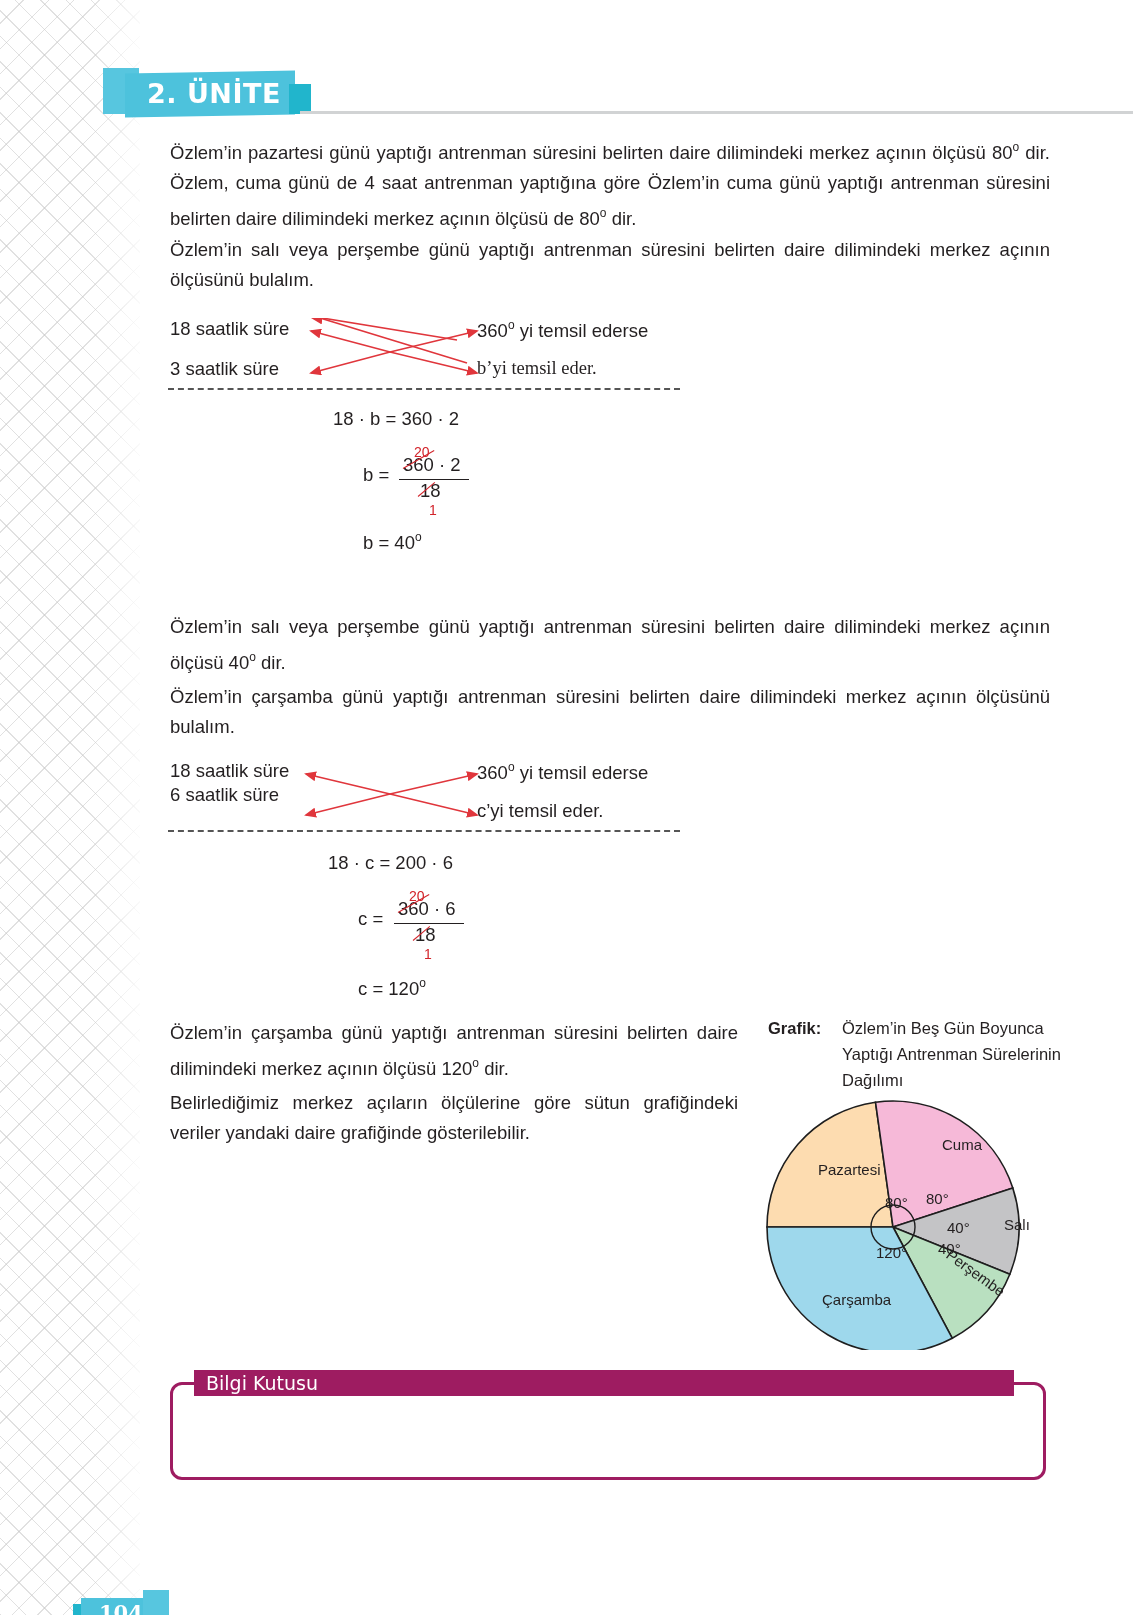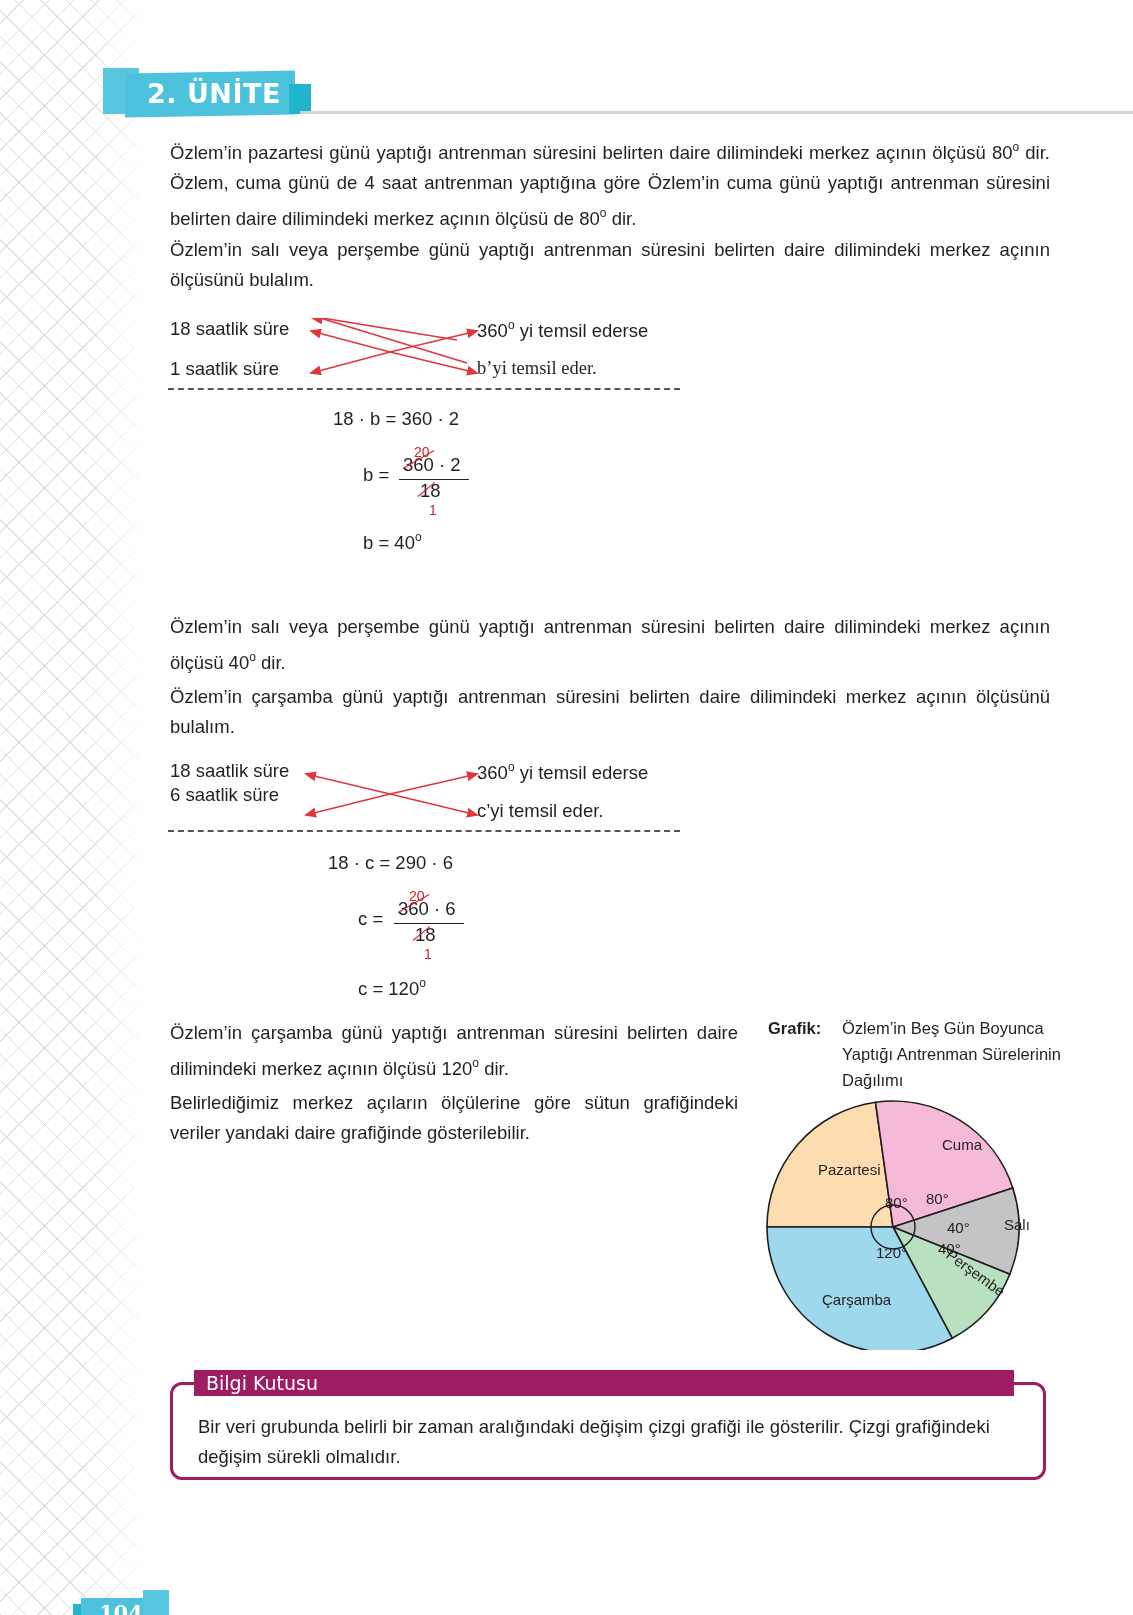--- a/index.html
+++ b/index.html
@@ -78,21 +78,21 @@
     <line x1="180" y1="10" x2="297" y2="45" stroke="none"></line>
   </svg>
   <svg width="510" height="80" style="left:0;top:0;">
     <defs>
       <marker id="arr" markerWidth="9" markerHeight="8" refX="7" refY="4" orient="auto" markerUnits="userSpaceOnUse">
         <path d="M0,0 L9,4 L0,8 z" fill="#e0363c"></path>
       </marker>
     </defs>
   </svg>
   <div class="t" style="left:0;top:0;">18 saatlik süre</div>
-  <div class="t" style="left:0;top:40px;">1 saatlik süre</div>
+  <div class="t" style="left:0;top:40px;">3 saatlik süre</div>
   <div class="t" style="left:307px;top:0;"><span>360</span><span class="deg">o</span> <span>yi temsil ederse</span></div>
   <div class="t" style="left:307px;top:40px;font-family:Liberation Serif, serif;">b’yi temsil eder.</div>
 </div>
 <svg style="position:absolute;left:0;top:0;" width="1133" height="1615">
   <defs>
     <marker id="tri" markerWidth="12" markerHeight="10" refX="10" refY="5" orient="auto" markerUnits="userSpaceOnUse">
       <path d="M0,0 L12,5 L0,10 z" fill="#e0363c"></path>
     </marker>
   </defs>
 
@@ -127,21 +127,21 @@
 <div class="para" style="top:682px;">Özlem’in çarşamba günü yaptığı antrenman süresini belirten daire dilimindeki merkez açının ölçüsünü bulalım.</div>
 
 <div class="prop" style="top:760px;">
   <div class="t" style="left:0;top:0;">18 saatlik süre</div>
   <div class="t" style="left:0;top:24px;">6 saatlik süre</div>
   <div class="t" style="left:307px;top:0;"><span>360</span><span class="deg">o</span> <span>yi temsil ederse</span></div>
   <div class="t" style="left:307px;top:40px;">c’yi temsil eder.</div>
 </div>
 <div class="rule-dash" style="top:830px;"></div>
 
-<div class="eq" style="left:328px;top:852px;">18 · c = 290 · 6</div>
+<div class="eq" style="left:328px;top:852px;">18 · c = 200 · 6</div>
 <div class="frac" style="left:358px;top:888px;width:110px;height:70px;">
   <div class="num" style="left:0;top:20px;">c =</div>
   <div class="red-small" style="left:51px;top:0px;">20</div>
   <div class="num" style="left:40px;top:10px;">360 · 6</div>
   <div class="strike" style="left:40px;top:24px;width:36px;transform:rotate(-30deg);"></div>
   <div class="bar" style="left:36px;top:35px;width:70px;"></div>
   <div class="den" style="left:57px;top:36px;">18</div>
   <div class="strike" style="left:55px;top:52px;width:22px;transform:rotate(-40deg);"></div>
   <div class="red-small" style="left:66px;top:58px;">1</div>
 </div>
@@ -180,21 +180,20 @@
     <text x="947" y="1233">40°</text>
     <text x="938" y="1254">40°</text>
     <text x="876" y="1258">120°</text>
   </g>
 </svg>
 
 <div class="bilgi">
   <div class="box"></div>
   <div class="bar"></div>
   <div class="bar-title">Bilgi Kutusu</div>
-  <div class="body">Bir veri grubunda belirli bir zaman aralığındaki değişim çizgi grafiği ile gösterilir. Çizgi grafiğindeki değişim sürekli olmalıdır.</div>
 </div>
 
 <div class="page-tab">
   <div class="a"></div>
   <div class="b"></div>
   <div class="c"></div>
   <div class="num">104</div>
 </div>
 
 </body></html>

